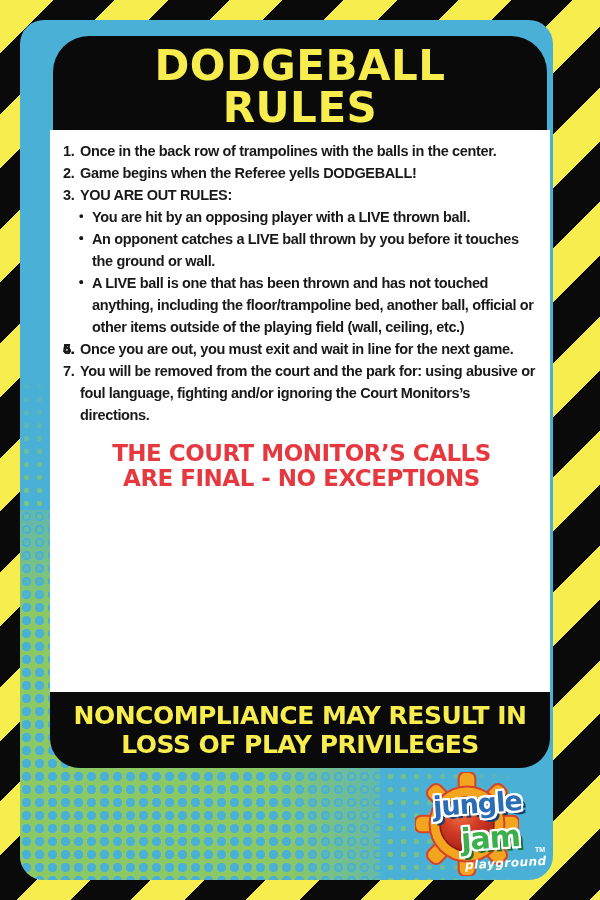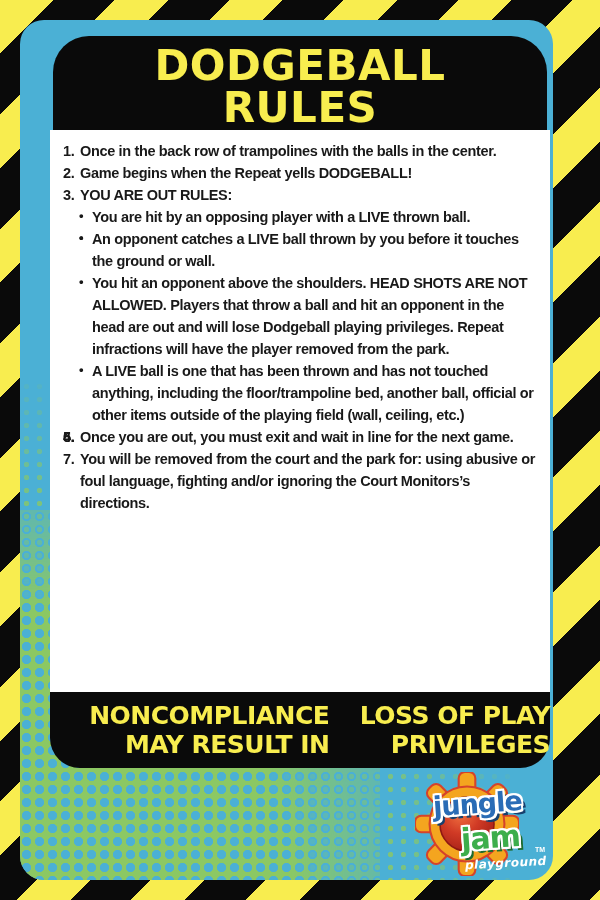--- a/index.html
+++ b/index.html
@@ -55,21 +55,21 @@
   
   .notice{
     margin-top:15px;text-align:center;color:#e6393f;
     font-size:23px;line-height:25px;letter-spacing:-0.5px;
     font-family:"DejaVu Sans",sans-serif;font-weight:bold;
   }
   
   .banner{
     position:absolute;left:30px;top:672px;width:500px;height:76px;
     background:#0a0a0a;border-radius:0 0 30px 30px;
-    display:flex;align-items:center;justify-content:center;text-align:right;
+    display:flex;flex-direction:column;align-items:center;justify-content:center;
   }
   .banner-line{
     font-family:"DejaVu Sans",sans-serif;font-weight:bold;
     font-size:25px;line-height:29px;color:#f8ed4f;letter-spacing:-0.5px;
   }
   
   .logo{position:absolute;right:6px;bottom:6px;width:152px;height:112px;}
   .logo svg{position:absolute;left:20px;top:10px;width:104px;height:104px;}
   .logo-word{
     position:absolute;font-family:"DejaVu Sans",sans-serif;font-weight:bold;
@@ -105,60 +105,63 @@
     <div class="title-line">RULES</div>
   </div>
 
   <div class="rulesheet">
     <div class="rule">
       <span class="rnum">1.</span>
       <span>Once in the back row of trampolines with the balls in the center.</span>
     </div>
     <div class="rule">
       <span class="rnum">2.</span>
-      <span>Game begins when the Repeat yells DODGEBALL!</span>
+      <span>Game begins when the Referee yells DODGEBALL!</span>
     </div>
     <div class="rule">
       <span class="rnum">3.</span>
       <span>YOU ARE OUT RULES:</span>
     </div>
     <div class="bullet">
       <span class="bdot">•</span>
       <span>You are hit by an opposing player with a LIVE thrown ball.</span>
     </div>
     <div class="bullet">
       <span class="bdot">•</span>
     </div>
     <div class="bullet">
       <span class="bdot">•</span>
       <span>An opponent catches a LIVE ball thrown by you before it touches the ground or wall.</span>
     </div>
     <div class="bullet">
       <span class="bdot">•</span>
-      <span>You hit an opponent above the shoulders. HEAD SHOTS ARE NOT ALLOWED. Players that throw a ball and hit an opponent in the head are out and will lose Dodgeball playing privileges. Repeat infractions will have the player removed from the park.</span>
     </div>
     <div class="bullet">
       <span class="bdot">•</span>
       <span>A LIVE ball is one that has been thrown and has not touched anything, including the floor/trampoline bed, another ball, official or other items outside of the playing field (wall, ceiling, etc.)</span>
     </div>
     <div class="rule">
       <span class="rnum">4.</span>
     </div>
     <div class="rule">
       <span class="rnum">5.</span>
     </div>
     <div class="rule">
       <span class="rnum">6.</span>
       <span>Once you are out, you must exit and wait in line for the next game.</span>
     </div>
     <div class="rule">
       <span class="rnum">7.</span>
       <span>You will be removed from the court and the park for: using abusive or foul language, fighting and/or ignoring the Court Monitors’s directions.</span>
     </div>
 
+    <div class="notice">
+      <div>THE COURT MONITOR’S CALLS</div>
+      <div>ARE FINAL - NO EXCEPTIONS</div>
+    </div>
   </div>
 
   <div class="banner">
     <div class="banner-line">NONCOMPLIANCE MAY RESULT IN</div>
     <div class="banner-line">LOSS OF PLAY PRIVILEGES</div>
   </div>
 
   <div class="logo">
     <svg viewBox="0 0 100 100">
       <defs>

